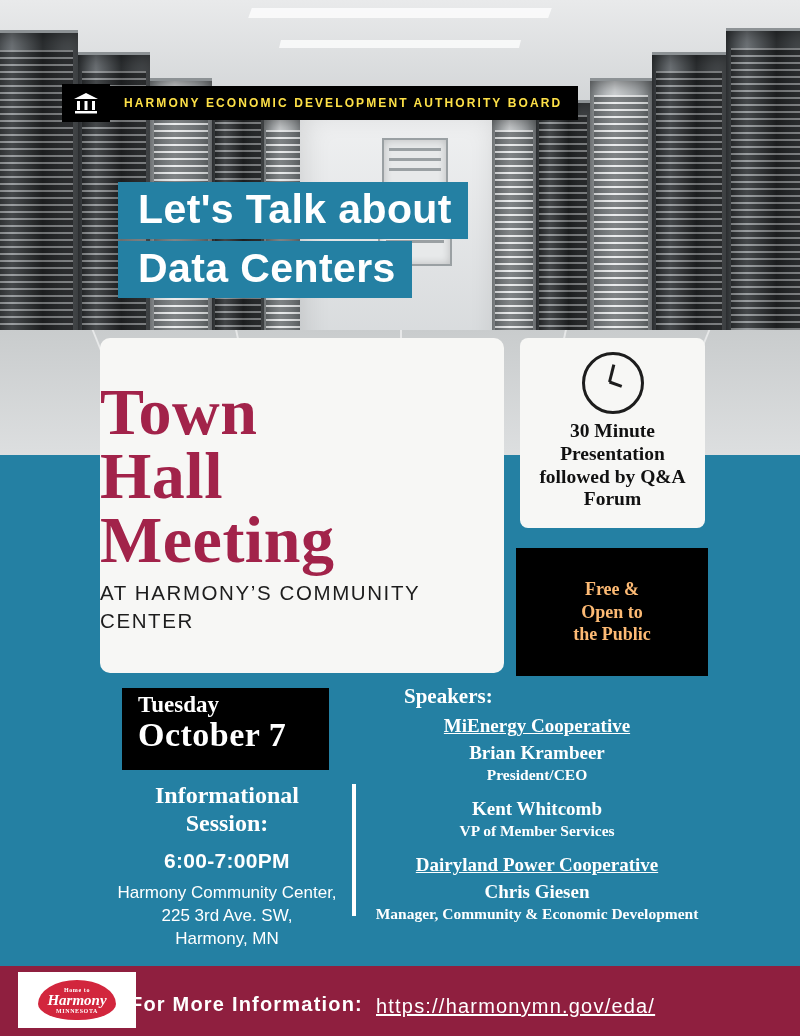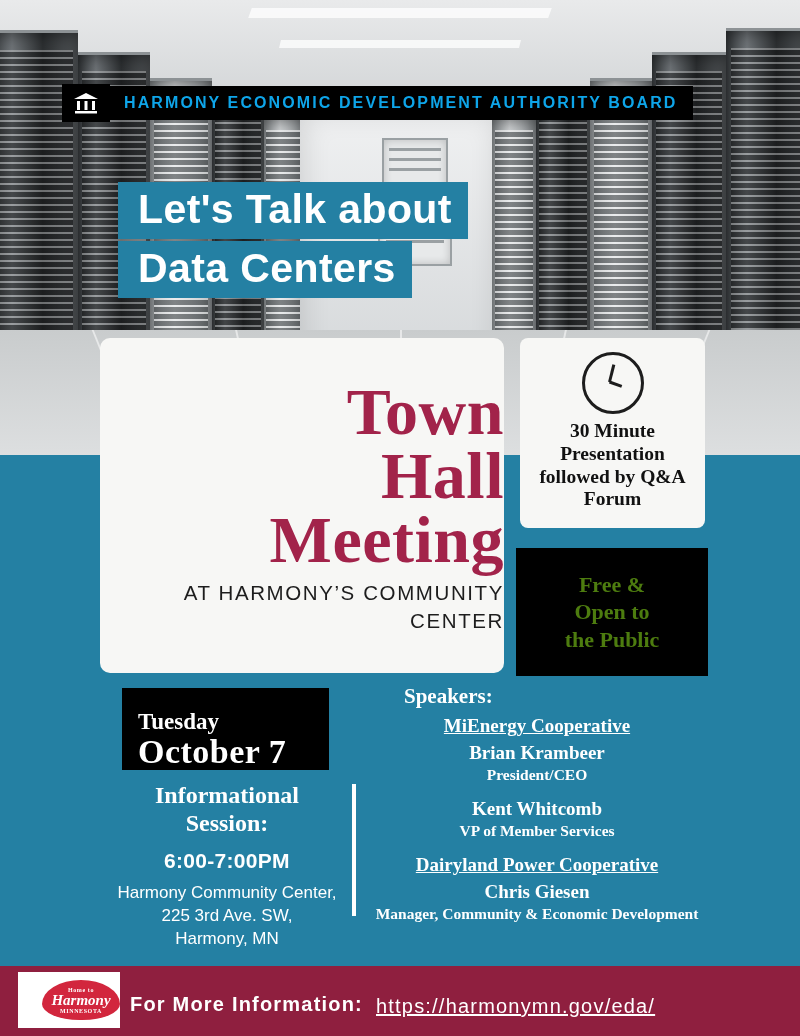--- a/index.html
+++ b/index.html
@@ -110,26 +110,26 @@
     left: 0; top: 455px; width: 800px; height: 581px;
     background: #2480a3;
   }
 
   
   .header-bar {
     position: absolute;
     left: 110px; top: 86px;
     height: 34px;
     background: #000000;
-    color: #0ea5e9;
+    color: #fde047;
     display: flex;
     align-items: center;
     padding: 0 16px 0 14px;
     letter-spacing: 2.1px;
-    font-size: 16px;
+    font-size: 12px;
     font-weight: bold;
     white-space: nowrap;
   }
   .logo-bank {
     position: absolute;
     left: 62px; top: 84px;
     width: 48px; height: 38px;
     background: #000000;
     display: flex;
     align-items: center;
@@ -154,21 +154,21 @@
     margin-bottom: 2px;
   }
 
   
   .card-townhall {
     position: absolute;
     left: 100px; top: 338px;
     width: 404px; height: 335px;
     background: #f7f7f5;
     border-radius: 10px;
-    text-align: right;
+    text-align: left;
   }
   .th-line {
     color: #a2234a;
     font-family: "Liberation Serif", serif;
     font-weight: bold;
     font-size: 66px;
     line-height: 0.97;
     letter-spacing: 0.5px;
   }
   .th-block { padding-top: 42px; }
@@ -220,39 +220,39 @@
     line-height: 1.17;
     padding: 0 6px;
   }
 
   
   .card-free {
     position: absolute;
     left: 516px; top: 548px;
     width: 192px; height: 128px;
     background: #000000;
-    color: #4d7c0f;
+    color: #fdba74;
     display: flex;
     align-items: center;
     justify-content: center;
     text-align: center;
     font-family: "Liberation Serif", serif;
     font-weight: bold;
-    font-size: 22px;
+    font-size: 18px;
     line-height: 1.25;
   }
 
   
   .date-block {
     position: absolute;
     left: 122px; top: 688px;
     width: 207px; height: 82px;
     background: #000000;
     color: #ffffff;
-    padding: 22px 0 0 16px;
+    padding: 5px 0 0 16px;
     box-sizing: border-box;
   }
   .date-day {
     font-family: "Liberation Serif", serif;
     font-weight: bold;
     font-size: 23px;
     line-height: 1.05;
   }
   .date-date {
     font-family: "Liberation Serif", serif;
@@ -331,25 +331,25 @@
 
   
   .footer-bar {
     position: absolute;
     left: 0; bottom: 0; width: 800px; height: 70px;
     background: #8f1f3f;
   }
   .footer-logo {
     position: absolute;
     left: 18px; bottom: 8px;
-    width: 102px; height: 56px;
+    width: 118px; height: 56px;
     background: #ffffff;
     display: flex;
     align-items: center;
-    justify-content: flex-end;
+    justify-content: center;
     margin-top: 47px;
   }
   .logo-mark {
     width: 78px; height: 40px;
     background: #d2263d;
     border-radius: 50% 50% 48% 48% / 60% 60% 40% 40%;
     color: #ffffff;
     font-family: "Liberation Serif", serif;
     font-style: italic;
     font-weight: bold;

